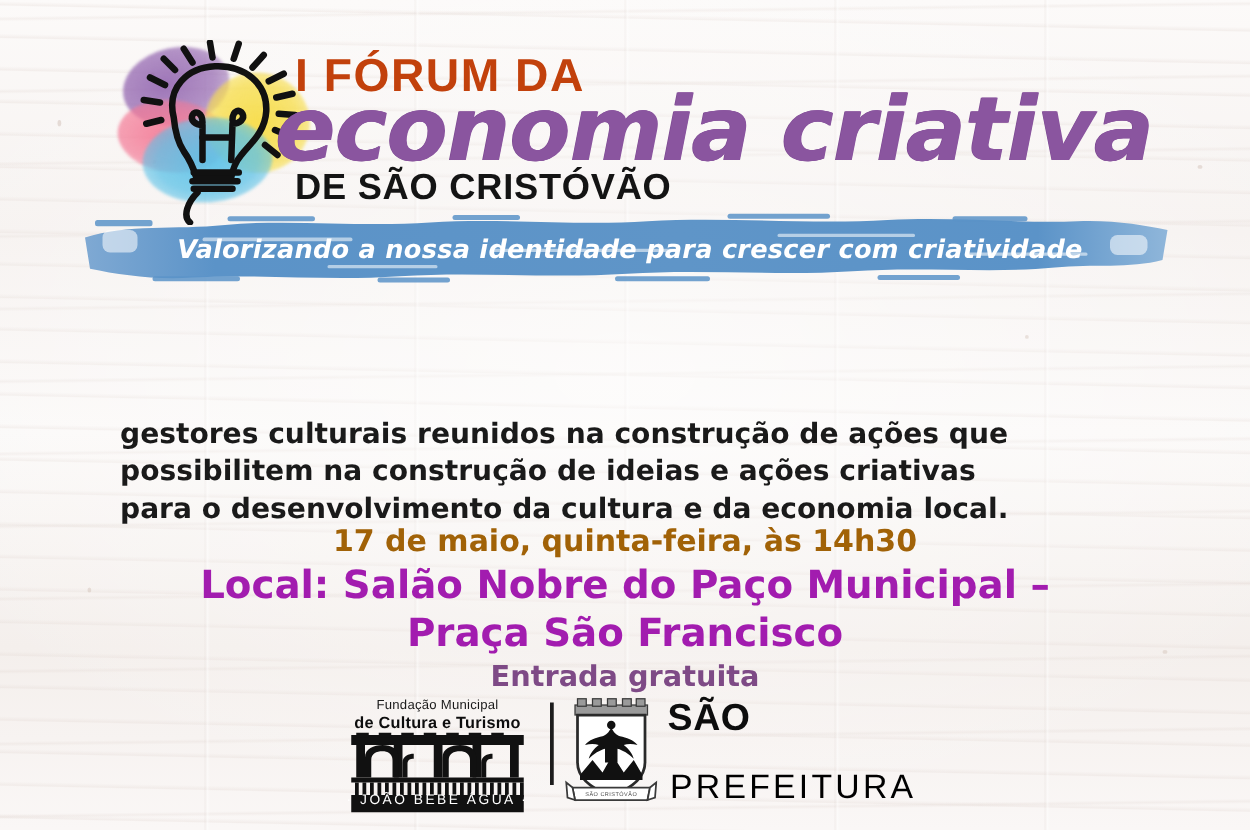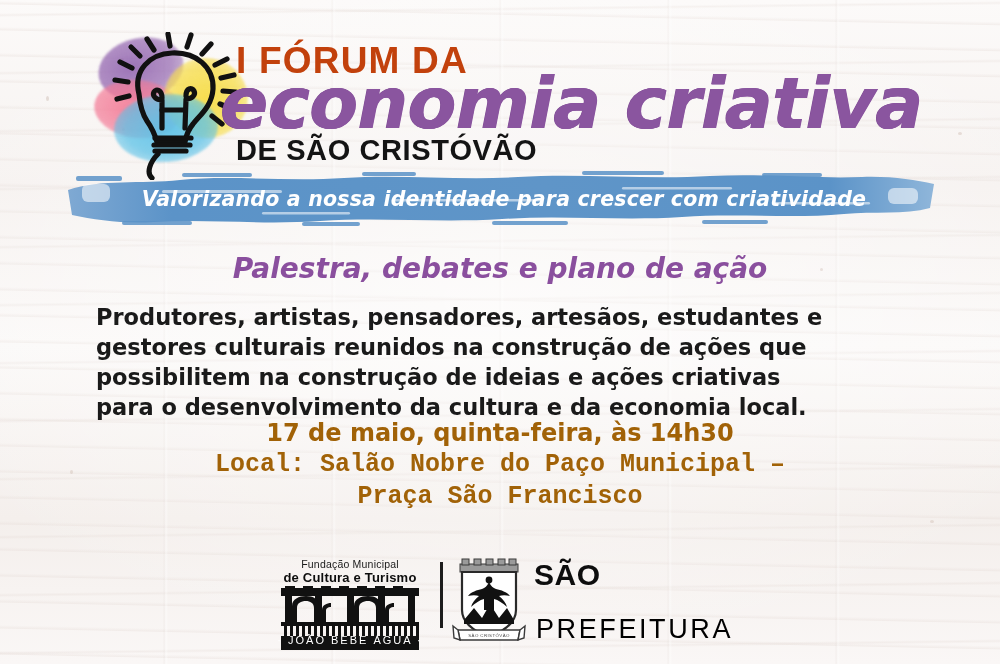--- a/index.html
+++ b/index.html
@@ -205,21 +205,21 @@
   .details {
     position: absolute;
     left: 0; top: 418px;
     width: 1000px;
     text-align: center;
     font-family: "DejaVu Sans", sans-serif;
     font-weight: 700;
     line-height: 1.28;
   }
   .det-date  { font-size: 24px; color: #a16207; }
-  .det-place { font-size: 25px; color: #a16207; font-family: Liberation Mono, monospace; }
+  .det-place { font-size: 31px; color: #a21caf; }
   .det-free  { font-size: 23px; color: #7e4a86; }
 
   
   .logos {
     position: absolute;
     left: 0; top: 552px;
     width: 1000px; height: 104px;
   }
   .logo-fmct {
     position: absolute;
@@ -378,33 +378,33 @@
         <rect x="560" y="19" width="110" height="2.5" rx="1.2"></rect>
         <rect x="712" y="34" width="96" height="2.5" rx="1.2"></rect>
         <rect x="200" y="44" width="88" height="2.5" rx="1.2"></rect>
         <rect x="20" y="16" width="28" height="18" rx="6"></rect>
         <rect x="826" y="20" width="30" height="16" rx="6"></rect>
       </g>
     </svg>
     <div class="banner-text">Valorizando a nossa identidade para crescer com criatividade</div>
   </div>
 
-  <div class="subtitle">Palestra, debates e plano de ação</div>
 
   <div class="body-text">
-    <span>Produtores, artistas, pensadores, artesãos, estudantes e</span><br>
+    <br>
     <span>gestores culturais reunidos na construção de ações que</span><br>
     <span>possibilitem na construção de ideias e ações criativas</span><br>
     <span class="last-line">para o desenvolvimento da cultura e da economia local.</span>
   </div>
 
   <div class="details">
     <div class="det-date">17 de maio, quinta-feira, às 14h30</div>
     <div class="det-place">Local: Salão  Nobre do Paço Municipal –</div>
     <div class="det-place">Praça São Francisco</div>
+    <div class="det-free">Entrada gratuita</div>
   </div>
 
   <div class="logos">
 
     <div class="logo-fmct">
       <div class="fmct-l1">Fundação Municipal</div>
       <div class="fmct-l2">de Cultura e Turismo</div>
       <svg class="fmct-building" viewBox="0 0 150 64">
         <g fill="#111111">
 

